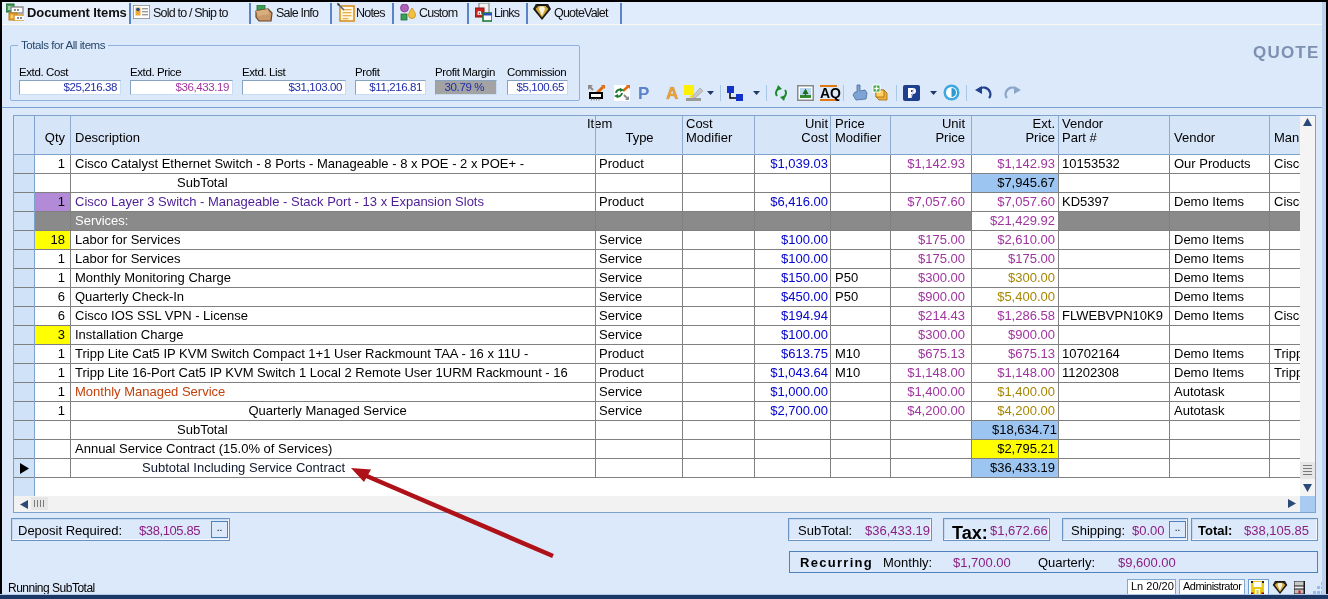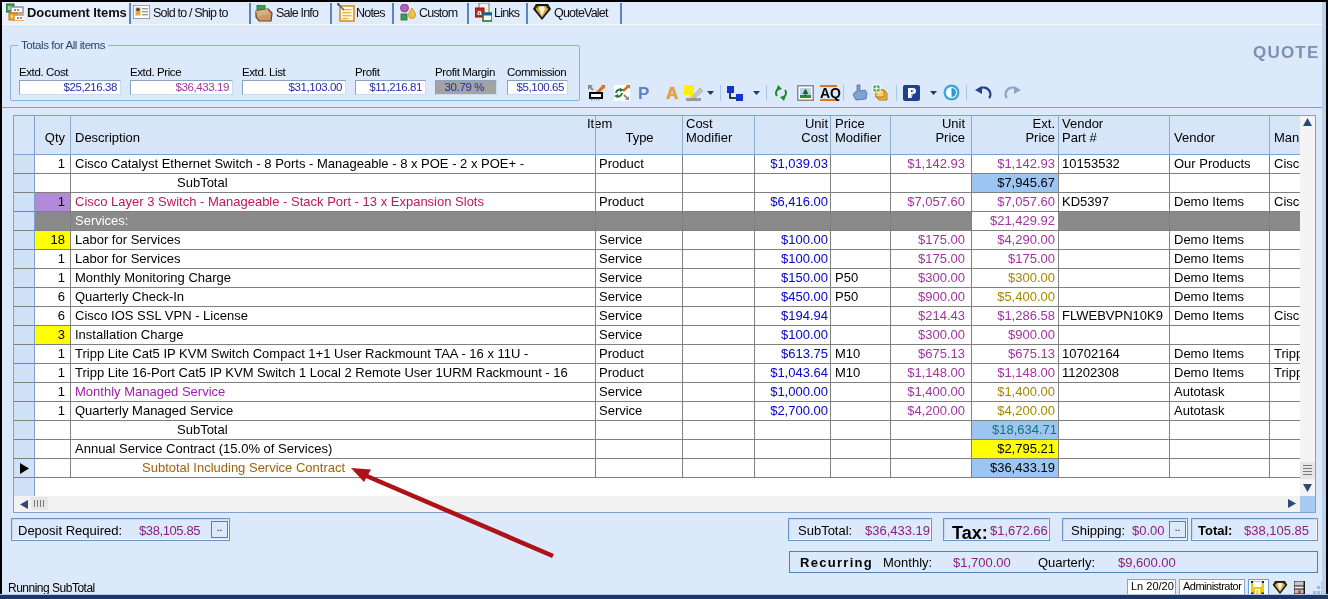--- a/index.html
+++ b/index.html
@@ -209,39 +209,39 @@
 <div style="position:absolute;left:891px;top:155px;width:81px;height:18px;line-height:18px;color:#a0349f;text-align:right;padding-left:4px;padding-right:7px;box-sizing:border-box;overflow:hidden;white-space:nowrap;">$1,142.93</div>
 <div style="position:absolute;left:972px;top:155px;width:87px;height:18px;line-height:18px;color:#a0349f;text-align:right;padding-left:4px;padding-right:4px;box-sizing:border-box;overflow:hidden;white-space:nowrap;">$1,142.93</div>
 <div style="position:absolute;left:1059px;top:155px;width:111px;height:18px;line-height:18px;color:#000;text-align:left;padding-left:3px;padding-right:3px;box-sizing:border-box;overflow:hidden;white-space:nowrap;">10153532</div>
 <div style="position:absolute;left:1170px;top:155px;width:100px;height:18px;line-height:18px;color:#000;text-align:left;padding-left:4px;padding-right:2px;box-sizing:border-box;overflow:hidden;white-space:nowrap;">Our Products</div>
 <div style="position:absolute;left:1270px;top:155px;width:30px;height:18px;line-height:18px;color:#000;text-align:left;padding-left:4px;padding-right:0px;box-sizing:border-box;overflow:hidden;white-space:nowrap;">Cisco</div>
 <div style="position:absolute;left:972px;top:174px;width:86px;height:18px;background:#9cc6f1"></div>
 <div style="position:absolute;left:177px;top:174px;height:18px;line-height:18px;color:#000;white-space:nowrap">SubTotal</div>
 <div style="position:absolute;left:972px;top:174px;width:87px;height:18px;line-height:18px;color:#000000;text-align:right;padding-left:4px;padding-right:4px;box-sizing:border-box;overflow:hidden;white-space:nowrap;">$7,945.67</div>
 <div style="position:absolute;left:35px;top:193px;width:35px;height:18px;background:#b38ad8"></div>
 <div style="position:absolute;left:35px;top:193px;width:36px;height:18px;line-height:18px;color:#000;text-align:right;padding-left:4px;padding-right:6px;box-sizing:border-box;overflow:hidden;white-space:nowrap;">1</div>
-<div style="position:absolute;left:71px;top:193px;width:525px;height:18px;line-height:18px;color:#be185d;text-align:left;padding-left:4px;padding-right:3px;box-sizing:border-box;overflow:hidden;white-space:nowrap;">Cisco Layer 3 Switch - Manageable - Stack Port - 13 x Expansion Slots</div>
+<div style="position:absolute;left:71px;top:193px;width:525px;height:18px;line-height:18px;color:#4c1d95;text-align:left;padding-left:4px;padding-right:3px;box-sizing:border-box;overflow:hidden;white-space:nowrap;">Cisco Layer 3 Switch - Manageable - Stack Port - 13 x Expansion Slots</div>
 <div style="position:absolute;left:596px;top:193px;width:87px;height:18px;line-height:18px;color:#000;text-align:left;padding-left:3px;padding-right:3px;box-sizing:border-box;overflow:hidden;white-space:nowrap;">Product</div>
 <div style="position:absolute;left:755px;top:193px;width:76px;height:18px;line-height:18px;color:#0202cd;text-align:right;padding-left:4px;padding-right:3px;box-sizing:border-box;overflow:hidden;white-space:nowrap;">$6,416.00</div>
 <div style="position:absolute;left:891px;top:193px;width:81px;height:18px;line-height:18px;color:#a0349f;text-align:right;padding-left:4px;padding-right:7px;box-sizing:border-box;overflow:hidden;white-space:nowrap;">$7,057.60</div>
 <div style="position:absolute;left:972px;top:193px;width:87px;height:18px;line-height:18px;color:#a0349f;text-align:right;padding-left:4px;padding-right:4px;box-sizing:border-box;overflow:hidden;white-space:nowrap;">$7,057.60</div>
 <div style="position:absolute;left:1059px;top:193px;width:111px;height:18px;line-height:18px;color:#000;text-align:left;padding-left:3px;padding-right:3px;box-sizing:border-box;overflow:hidden;white-space:nowrap;">KD5397</div>
 <div style="position:absolute;left:1170px;top:193px;width:100px;height:18px;line-height:18px;color:#000;text-align:left;padding-left:4px;padding-right:2px;box-sizing:border-box;overflow:hidden;white-space:nowrap;">Demo Items</div>
 <div style="position:absolute;left:1270px;top:193px;width:30px;height:18px;line-height:18px;color:#000;text-align:left;padding-left:4px;padding-right:0px;box-sizing:border-box;overflow:hidden;white-space:nowrap;">Cisco</div>
 <div style="position:absolute;left:35px;top:212px;width:1265px;height:19px;background:#8a8a8a"></div>
 <div style="position:absolute;left:972px;top:212px;width:86px;height:18px;background:#ffffff"></div>
 <div style="position:absolute;left:71px;top:212px;width:525px;height:18px;line-height:18px;color:#ffffff;text-align:left;padding-left:4px;padding-right:3px;box-sizing:border-box;overflow:hidden;white-space:nowrap;">Services:</div>
 <div style="position:absolute;left:972px;top:212px;width:87px;height:18px;line-height:18px;color:#a0349f;text-align:right;padding-left:4px;padding-right:4px;box-sizing:border-box;overflow:hidden;white-space:nowrap;">$21,429.92</div>
 <div style="position:absolute;left:35px;top:231px;width:35px;height:18px;background:#ffff00"></div>
 <div style="position:absolute;left:35px;top:231px;width:36px;height:18px;line-height:18px;color:#000;text-align:right;padding-left:4px;padding-right:6px;box-sizing:border-box;overflow:hidden;white-space:nowrap;">18</div>
 <div style="position:absolute;left:71px;top:231px;width:525px;height:18px;line-height:18px;color:#000;text-align:left;padding-left:4px;padding-right:3px;box-sizing:border-box;overflow:hidden;white-space:nowrap;">Labor for Services</div>
 <div style="position:absolute;left:596px;top:231px;width:87px;height:18px;line-height:18px;color:#000;text-align:left;padding-left:3px;padding-right:3px;box-sizing:border-box;overflow:hidden;white-space:nowrap;">Service</div>
 <div style="position:absolute;left:755px;top:231px;width:76px;height:18px;line-height:18px;color:#0202cd;text-align:right;padding-left:4px;padding-right:3px;box-sizing:border-box;overflow:hidden;white-space:nowrap;">$100.00</div>
 <div style="position:absolute;left:891px;top:231px;width:81px;height:18px;line-height:18px;color:#a0349f;text-align:right;padding-left:4px;padding-right:7px;box-sizing:border-box;overflow:hidden;white-space:nowrap;">$175.00</div>
-<div style="position:absolute;left:972px;top:231px;width:87px;height:18px;line-height:18px;color:#a0349f;text-align:right;padding-left:4px;padding-right:4px;box-sizing:border-box;overflow:hidden;white-space:nowrap;">$4,290.00</div>
+<div style="position:absolute;left:972px;top:231px;width:87px;height:18px;line-height:18px;color:#a0349f;text-align:right;padding-left:4px;padding-right:4px;box-sizing:border-box;overflow:hidden;white-space:nowrap;">$2,610.00</div>
 <div style="position:absolute;left:1170px;top:231px;width:100px;height:18px;line-height:18px;color:#000;text-align:left;padding-left:4px;padding-right:2px;box-sizing:border-box;overflow:hidden;white-space:nowrap;">Demo Items</div>
 <div style="position:absolute;left:35px;top:250px;width:36px;height:18px;line-height:18px;color:#000;text-align:right;padding-left:4px;padding-right:6px;box-sizing:border-box;overflow:hidden;white-space:nowrap;">1</div>
 <div style="position:absolute;left:71px;top:250px;width:525px;height:18px;line-height:18px;color:#000;text-align:left;padding-left:4px;padding-right:3px;box-sizing:border-box;overflow:hidden;white-space:nowrap;">Labor for Services</div>
 <div style="position:absolute;left:596px;top:250px;width:87px;height:18px;line-height:18px;color:#000;text-align:left;padding-left:3px;padding-right:3px;box-sizing:border-box;overflow:hidden;white-space:nowrap;">Service</div>
 <div style="position:absolute;left:755px;top:250px;width:76px;height:18px;line-height:18px;color:#0202cd;text-align:right;padding-left:4px;padding-right:3px;box-sizing:border-box;overflow:hidden;white-space:nowrap;">$100.00</div>
 <div style="position:absolute;left:891px;top:250px;width:81px;height:18px;line-height:18px;color:#a0349f;text-align:right;padding-left:4px;padding-right:7px;box-sizing:border-box;overflow:hidden;white-space:nowrap;">$175.00</div>
 <div style="position:absolute;left:972px;top:250px;width:87px;height:18px;line-height:18px;color:#a0349f;text-align:right;padding-left:4px;padding-right:4px;box-sizing:border-box;overflow:hidden;white-space:nowrap;">$175.00</div>
 <div style="position:absolute;left:1170px;top:250px;width:100px;height:18px;line-height:18px;color:#000;text-align:left;padding-left:4px;padding-right:2px;box-sizing:border-box;overflow:hidden;white-space:nowrap;">Demo Items</div>
 <div style="position:absolute;left:35px;top:269px;width:36px;height:18px;line-height:18px;color:#000;text-align:right;padding-left:4px;padding-right:6px;box-sizing:border-box;overflow:hidden;white-space:nowrap;">1</div>
 <div style="position:absolute;left:71px;top:269px;width:525px;height:18px;line-height:18px;color:#000;text-align:left;padding-left:4px;padding-right:3px;box-sizing:border-box;overflow:hidden;white-space:nowrap;">Monthly Monitoring Charge</div>
@@ -289,41 +289,41 @@
 <div style="position:absolute;left:71px;top:364px;width:525px;height:18px;line-height:18px;color:#000;text-align:left;padding-left:4px;padding-right:3px;box-sizing:border-box;overflow:hidden;white-space:nowrap;">Tripp Lite 16-Port Cat5 IP KVM Switch 1 Local 2 Remote User 1URM Rackmount - 16</div>
 <div style="position:absolute;left:596px;top:364px;width:87px;height:18px;line-height:18px;color:#000;text-align:left;padding-left:3px;padding-right:3px;box-sizing:border-box;overflow:hidden;white-space:nowrap;">Product</div>
 <div style="position:absolute;left:755px;top:364px;width:76px;height:18px;line-height:18px;color:#0202cd;text-align:right;padding-left:4px;padding-right:3px;box-sizing:border-box;overflow:hidden;white-space:nowrap;">$1,043.64</div>
 <div style="position:absolute;left:831px;top:364px;width:60px;height:18px;line-height:18px;color:#000;text-align:left;padding-left:4px;padding-right:3px;box-sizing:border-box;overflow:hidden;white-space:nowrap;">M10</div>
 <div style="position:absolute;left:891px;top:364px;width:81px;height:18px;line-height:18px;color:#a0349f;text-align:right;padding-left:4px;padding-right:7px;box-sizing:border-box;overflow:hidden;white-space:nowrap;">$1,148.00</div>
 <div style="position:absolute;left:972px;top:364px;width:87px;height:18px;line-height:18px;color:#a0349f;text-align:right;padding-left:4px;padding-right:4px;box-sizing:border-box;overflow:hidden;white-space:nowrap;">$1,148.00</div>
 <div style="position:absolute;left:1059px;top:364px;width:111px;height:18px;line-height:18px;color:#000;text-align:left;padding-left:3px;padding-right:3px;box-sizing:border-box;overflow:hidden;white-space:nowrap;">11202308</div>
 <div style="position:absolute;left:1170px;top:364px;width:100px;height:18px;line-height:18px;color:#000;text-align:left;padding-left:4px;padding-right:2px;box-sizing:border-box;overflow:hidden;white-space:nowrap;">Demo Items</div>
 <div style="position:absolute;left:1270px;top:364px;width:30px;height:18px;line-height:18px;color:#000;text-align:left;padding-left:4px;padding-right:0px;box-sizing:border-box;overflow:hidden;white-space:nowrap;">Tripp</div>
 <div style="position:absolute;left:35px;top:383px;width:36px;height:18px;line-height:18px;color:#000;text-align:right;padding-left:4px;padding-right:6px;box-sizing:border-box;overflow:hidden;white-space:nowrap;">1</div>
-<div style="position:absolute;left:71px;top:383px;width:525px;height:18px;line-height:18px;color:#a21caf;text-align:left;padding-left:4px;padding-right:21px;box-sizing:border-box;overflow:hidden;white-space:nowrap;">Monthly Managed Service</div>
+<div style="position:absolute;left:71px;top:383px;width:525px;height:18px;line-height:18px;color:#c2410c;text-align:left;padding-left:4px;padding-right:21px;box-sizing:border-box;overflow:hidden;white-space:nowrap;">Monthly Managed Service</div>
 <div style="position:absolute;left:596px;top:383px;width:87px;height:18px;line-height:18px;color:#000;text-align:left;padding-left:3px;padding-right:3px;box-sizing:border-box;overflow:hidden;white-space:nowrap;">Service</div>
 <div style="position:absolute;left:755px;top:383px;width:76px;height:18px;line-height:18px;color:#0202cd;text-align:right;padding-left:4px;padding-right:3px;box-sizing:border-box;overflow:hidden;white-space:nowrap;">$1,000.00</div>
 <div style="position:absolute;left:891px;top:383px;width:81px;height:18px;line-height:18px;color:#a0349f;text-align:right;padding-left:4px;padding-right:7px;box-sizing:border-box;overflow:hidden;white-space:nowrap;">$1,400.00</div>
 <div style="position:absolute;left:972px;top:383px;width:87px;height:18px;line-height:18px;color:#a68600;text-align:right;padding-left:4px;padding-right:4px;box-sizing:border-box;overflow:hidden;white-space:nowrap;">$1,400.00</div>
 <div style="position:absolute;left:1170px;top:383px;width:100px;height:18px;line-height:18px;color:#000;text-align:left;padding-left:4px;padding-right:2px;box-sizing:border-box;overflow:hidden;white-space:nowrap;">Autotask</div>
 <div style="position:absolute;left:35px;top:402px;width:36px;height:18px;line-height:18px;color:#000;text-align:right;padding-left:4px;padding-right:6px;box-sizing:border-box;overflow:hidden;white-space:nowrap;">1</div>
-<div style="position:absolute;left:71px;top:402px;width:525px;height:18px;line-height:18px;color:#000;text-align:left;padding-left:4px;padding-right:16px;box-sizing:border-box;overflow:hidden;white-space:nowrap;">Quarterly Managed Service</div>
+<div style="position:absolute;left:71px;top:402px;width:525px;height:18px;line-height:18px;color:#000;text-align:center;padding-left:4px;padding-right:16px;box-sizing:border-box;overflow:hidden;white-space:nowrap;">Quarterly Managed Service</div>
 <div style="position:absolute;left:596px;top:402px;width:87px;height:18px;line-height:18px;color:#000;text-align:left;padding-left:3px;padding-right:3px;box-sizing:border-box;overflow:hidden;white-space:nowrap;">Service</div>
 <div style="position:absolute;left:755px;top:402px;width:76px;height:18px;line-height:18px;color:#0202cd;text-align:right;padding-left:4px;padding-right:3px;box-sizing:border-box;overflow:hidden;white-space:nowrap;">$2,700.00</div>
 <div style="position:absolute;left:891px;top:402px;width:81px;height:18px;line-height:18px;color:#a0349f;text-align:right;padding-left:4px;padding-right:7px;box-sizing:border-box;overflow:hidden;white-space:nowrap;">$4,200.00</div>
 <div style="position:absolute;left:972px;top:402px;width:87px;height:18px;line-height:18px;color:#a68600;text-align:right;padding-left:4px;padding-right:4px;box-sizing:border-box;overflow:hidden;white-space:nowrap;">$4,200.00</div>
 <div style="position:absolute;left:1170px;top:402px;width:100px;height:18px;line-height:18px;color:#000;text-align:left;padding-left:4px;padding-right:2px;box-sizing:border-box;overflow:hidden;white-space:nowrap;">Autotask</div>
 <div style="position:absolute;left:972px;top:421px;width:86px;height:18px;background:#9cc6f1"></div>
 <div style="position:absolute;left:177px;top:421px;height:18px;line-height:18px;color:#000;white-space:nowrap">SubTotal</div>
-<div style="position:absolute;left:972px;top:421px;width:87px;height:18px;line-height:18px;color:#0f766e;text-align:right;padding-left:20px;padding-right:4px;box-sizing:border-box;overflow:hidden;white-space:nowrap;">$18,634.71</div>
+<div style="position:absolute;left:972px;top:421px;width:87px;height:18px;line-height:18px;color:#000000;text-align:right;padding-left:20px;padding-right:4px;box-sizing:border-box;overflow:hidden;white-space:nowrap;">$18,634.71</div>
 <div style="position:absolute;left:972px;top:440px;width:86px;height:18px;background:#ffff00"></div>
 <div style="position:absolute;left:71px;top:440px;width:525px;height:18px;line-height:18px;color:#000;text-align:left;padding-left:4px;padding-right:3px;box-sizing:border-box;overflow:hidden;white-space:nowrap;">Annual Service Contract (15.0% of Services)</div>
 <div style="position:absolute;left:972px;top:440px;width:87px;height:18px;line-height:18px;color:#000000;text-align:right;padding-left:4px;padding-right:4px;box-sizing:border-box;overflow:hidden;white-space:nowrap;">$2,795.21</div>
 <div style="position:absolute;left:972px;top:459px;width:86px;height:18px;background:#9cc6f1"></div>
-<div style="position:absolute;left:142px;top:459px;height:18px;line-height:18px;color:#a16207;white-space:nowrap">Subtotal Including Service Contract</div>
+<div style="position:absolute;left:142px;top:459px;height:18px;line-height:18px;color:#0f172a;white-space:nowrap">Subtotal Including Service Contract</div>
 <div style="position:absolute;left:972px;top:459px;width:87px;height:18px;line-height:18px;color:#000000;text-align:right;padding-left:4px;padding-right:4px;box-sizing:border-box;overflow:hidden;white-space:nowrap;">$36,433.19</div>
 <svg style="position:absolute;left:20px;top:463px" width="9" height="11">
     <polygon points="0,0 9,5.5 0,11" fill="#000"></polygon>
   </svg>
 <div style="position:absolute;left:14px;top:173px;width:1286px;height:1px;background:#808080"></div>
 <div style="position:absolute;left:14px;top:192px;width:1286px;height:1px;background:#808080"></div>
 <div style="position:absolute;left:14px;top:211px;width:1286px;height:1px;background:#808080"></div>
 <div style="position:absolute;left:14px;top:230px;width:1286px;height:1px;background:#808080"></div>
 <div style="position:absolute;left:14px;top:249px;width:1286px;height:1px;background:#808080"></div>
 <div style="position:absolute;left:14px;top:268px;width:1286px;height:1px;background:#808080"></div>

